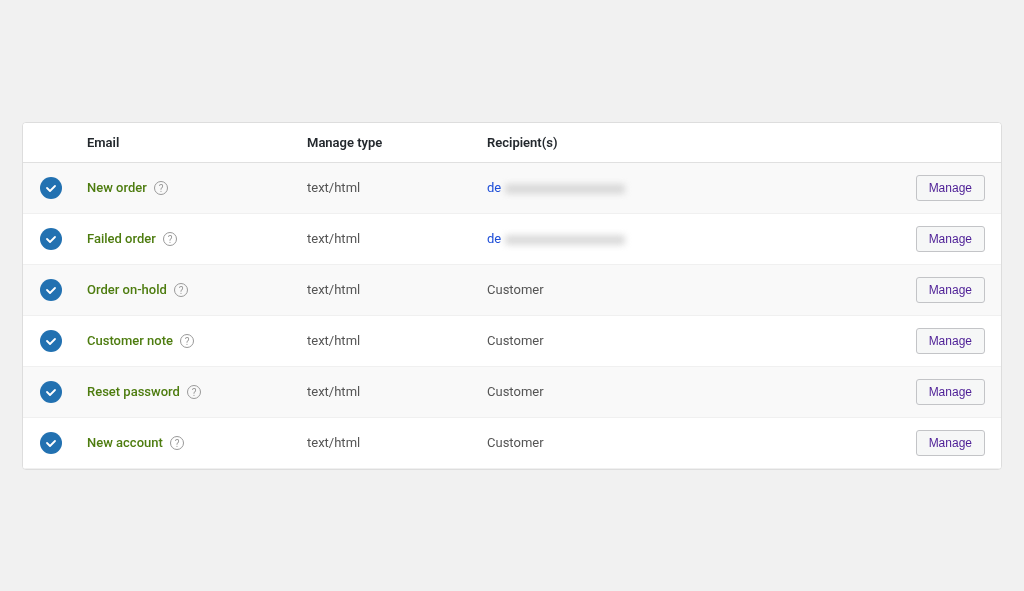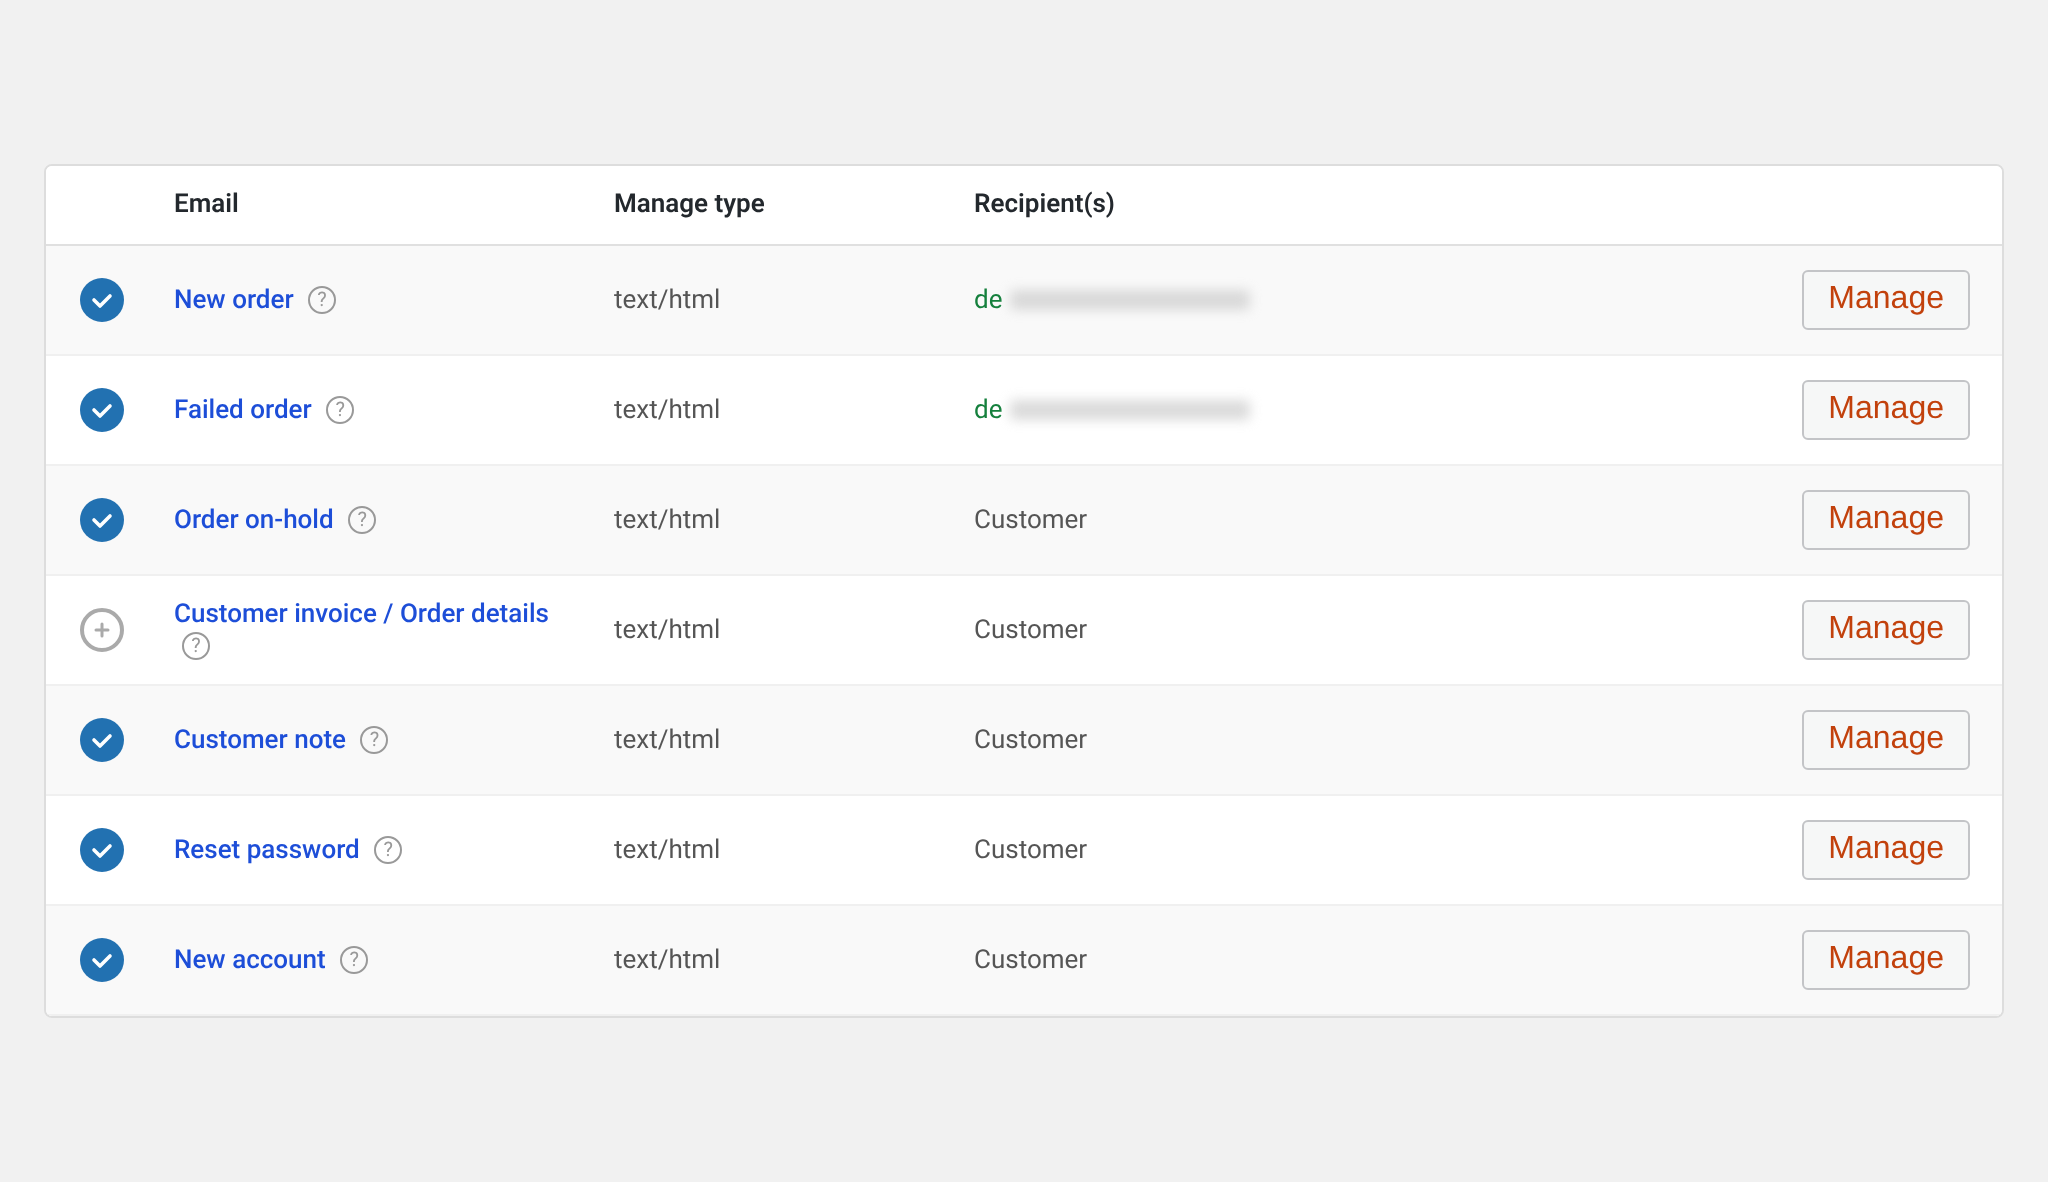--- a/index.html
+++ b/index.html
@@ -83,21 +83,21 @@
       display: inline-flex;
       align-items: center;
       justify-content: center;
     }
     .circle-icon svg {
       width: 10px;
       height: 10px;
     }
 
     .email-link {
-      color: #1d4ed8;
+      color: #4d7c0f;
       text-decoration: none;
       font-weight: 500;
       font-size: 13px;
     }
 
     .help-icon {
       display: inline-block;
       width: 14px;
       height: 14px;
       border-radius: 50%;
@@ -117,30 +117,30 @@
       border-radius: 2px;
       height: 10px;
       width: 120px;
       vertical-align: middle;
       filter: blur(3px);
       opacity: 0.7;
     }
 
     .recipient-prefix {
       font-size: 13px;
-      color: #15803d;
+      color: #1d4ed8;
       margin-right: 4px;
     }
 
     .manage-btn {
       border: 1px solid #c3c4c7;
       background: #f6f7f7;
-      color: #c2410c;
+      color: #4c1d95;
       padding: 5px 12px;
-      font-size: 16px;
+      font-size: 12px;
       border-radius: 3px;
       cursor: pointer;
       white-space: nowrap;
     }
   </style>
 </head>
 <body>
 
 <div class="container">
   <table class="table">
@@ -185,33 +185,20 @@
           <path d="M2 6l3 3 5-5" stroke="#fff" stroke-width="1.8" stroke-linecap="round" stroke-linejoin="round"></path>
         </svg>
       </div></td>
           <td><a href="#" class="email-link">Order on-hold</a> <span class="help-icon">?</span></td>
           <td>text/html</td>
           <td>Customer</td>
           <td><button class="manage-btn">Manage</button></td>
         </tr>
         <tr>
           <td class="col-icon">
-      <div class="circle-icon">
-        <svg viewBox="0 0 10 10" fill="none" xmlns="http://www.w3.org/2000/svg">
-          <line x1="5" y1="2" x2="5" y2="8" stroke="#aaa" stroke-width="1.5" stroke-linecap="round"></line>
-          <line x1="2" y1="5" x2="8" y2="5" stroke="#aaa" stroke-width="1.5" stroke-linecap="round"></line>
-        </svg>
-      </div></td>
-          <td><a href="#" class="email-link">Customer invoice / Order details</a> <span class="help-icon">?</span></td>
-          <td>text/html</td>
-          <td>Customer</td>
-          <td><button class="manage-btn">Manage</button></td>
-        </tr>
-        <tr>
-          <td class="col-icon">
       <div class="check-icon">
         <svg viewBox="0 0 12 12" fill="none" xmlns="http://www.w3.org/2000/svg">
           <path d="M2 6l3 3 5-5" stroke="#fff" stroke-width="1.8" stroke-linecap="round" stroke-linejoin="round"></path>
         </svg>
       </div></td>
           <td><a href="#" class="email-link">Customer note</a> <span class="help-icon">?</span></td>
           <td>text/html</td>
           <td>Customer</td>
           <td><button class="manage-btn">Manage</button></td>
         </tr>

